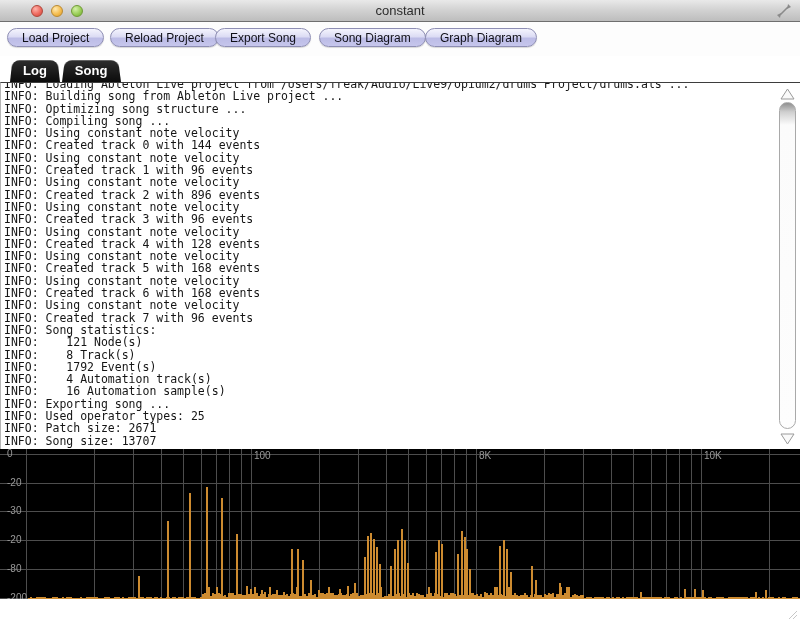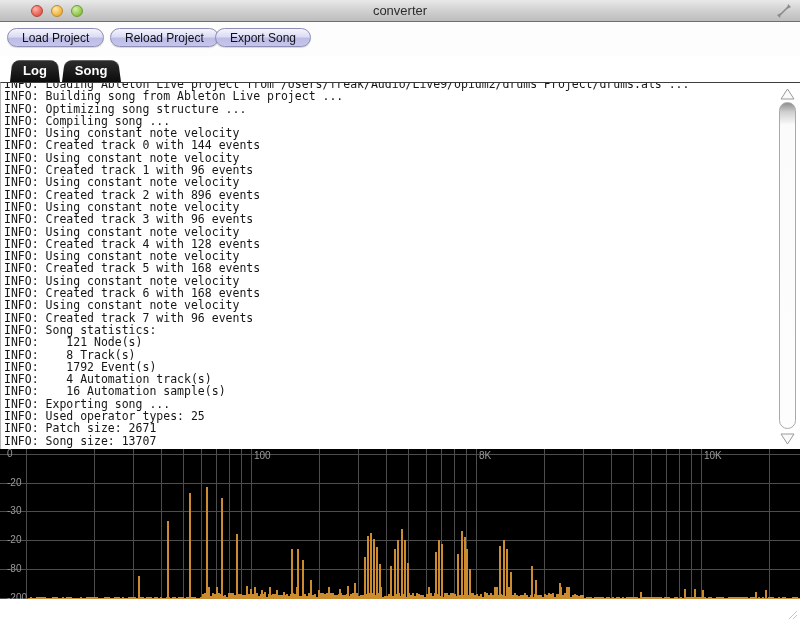--- a/index.html
+++ b/index.html
@@ -65,32 +65,34 @@
 </style>
 </head>
 <body>
 
 <div class="titlebar">
   <div class="traffic">
     <div class="light red"></div>
     <div class="light yellow"></div>
     <div class="light green"></div>
   </div>
-  <div class="title">converter</div>
+  <div class="title">constant</div>
   <svg class="tb-resize" viewBox="0 0 16 16">
     <line x1="4" y1="12" x2="12" y2="4" stroke="#8a8a8a" stroke-width="1.6"></line>
     <polygon points="12,1 15,4 11,6" fill="#8a8a8a"></polygon>
     <polygon points="1,12 4,15 5,10" fill="#8a8a8a"></polygon>
   </svg>
 </div>
 
 <div class="toolbar" id="toolbar-buttons">
     <div class="tb-btn" style="left: 7px;">Load Project</div>
     <div class="tb-btn" style="left: 110px;">Reload Project</div>
     <div class="tb-btn" style="left: 215px;">Export Song</div>
+    <div class="tb-btn" style="left: 319px;">Song Diagram</div>
+    <div class="tb-btn" style="left: 425px;">Graph Diagram</div>
   </div>
 
 <div class="tabbar" id="tab-strip">
     <div class="tab active">
       <span>Log</span>
     </div>
     <div class="tab">
       <span>Song</span>
     </div>
   </div>

